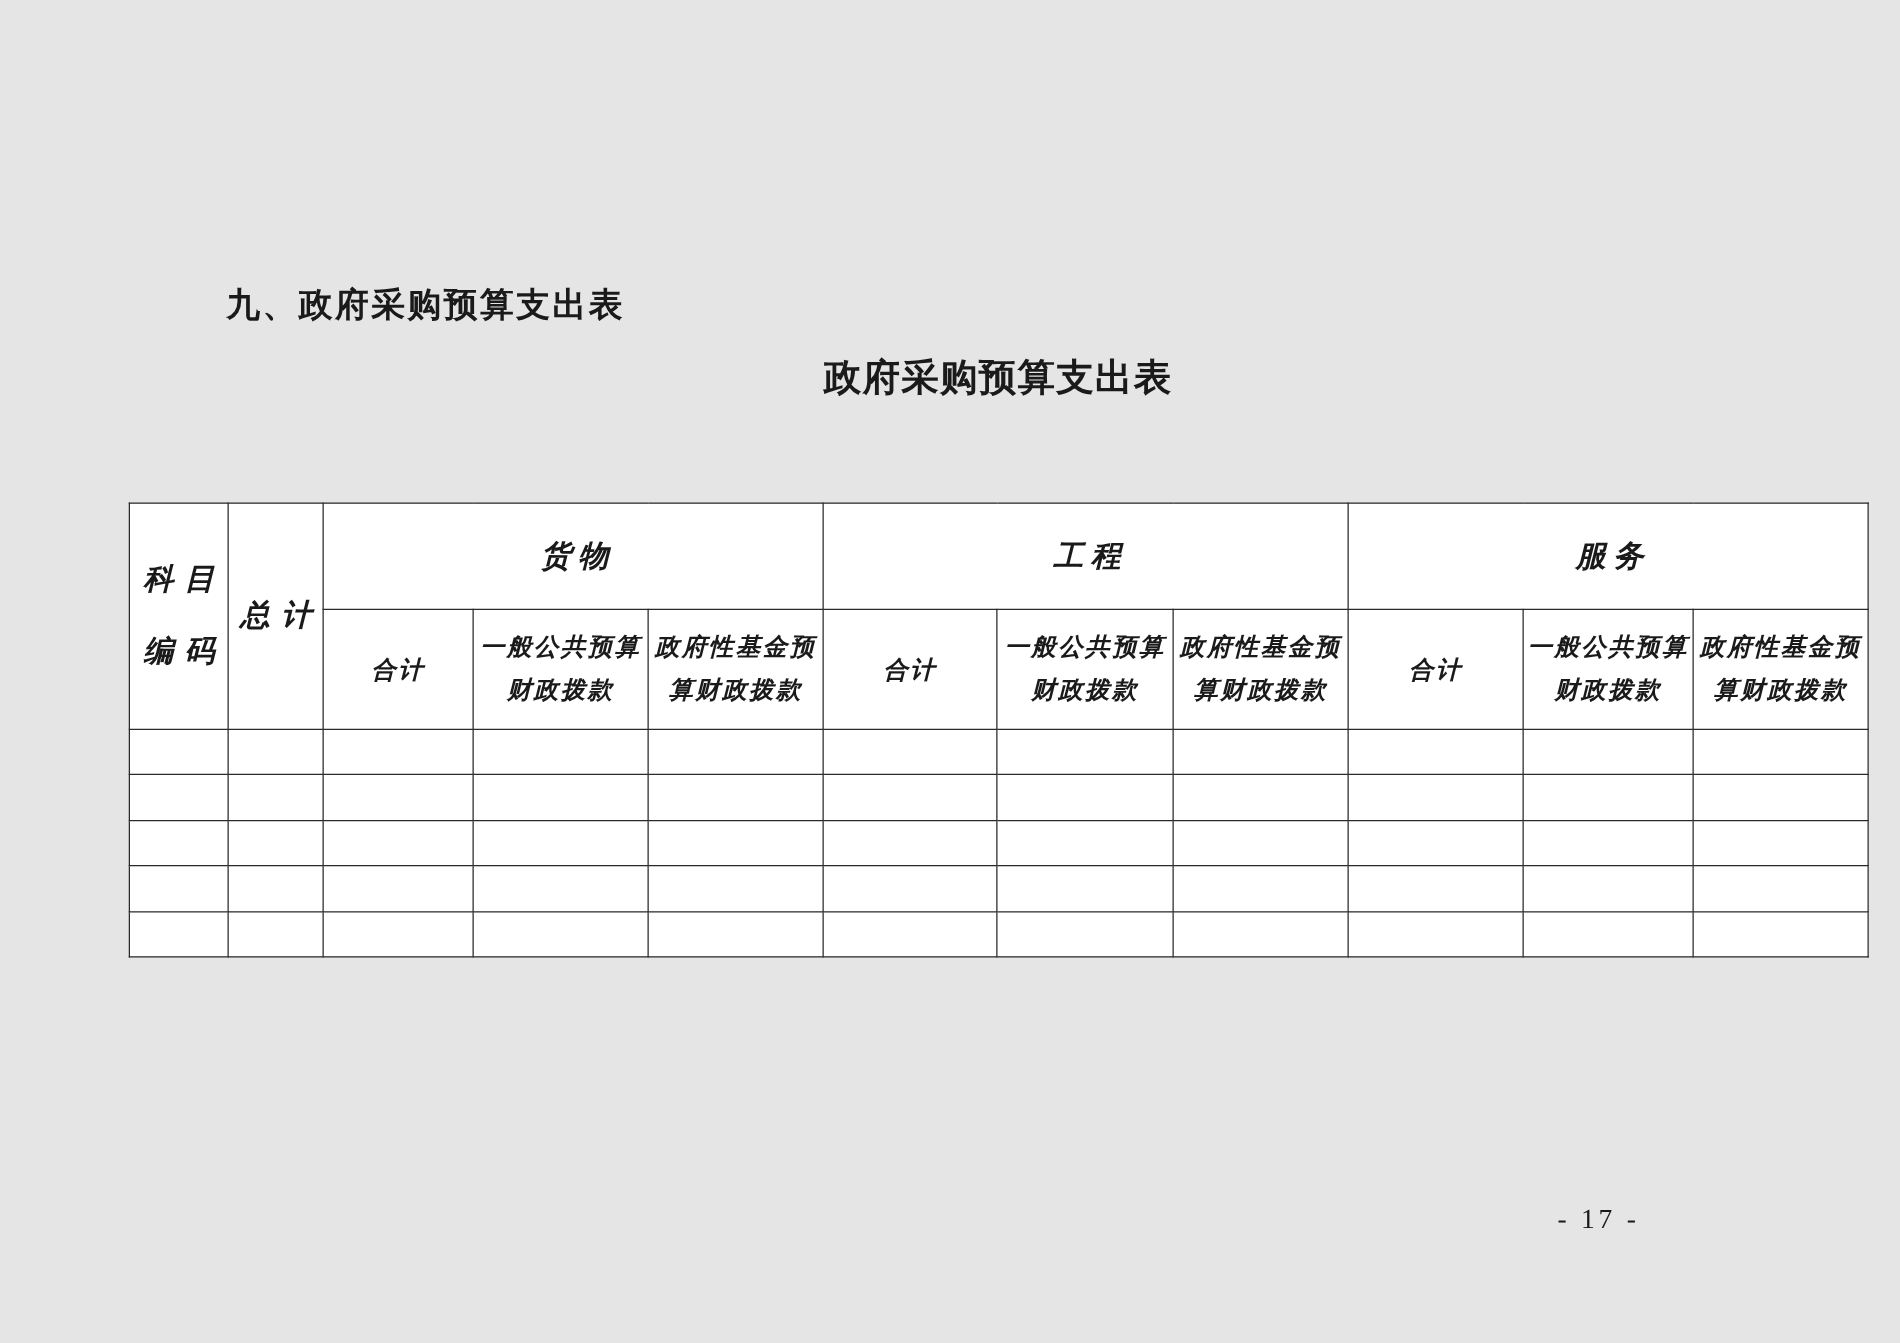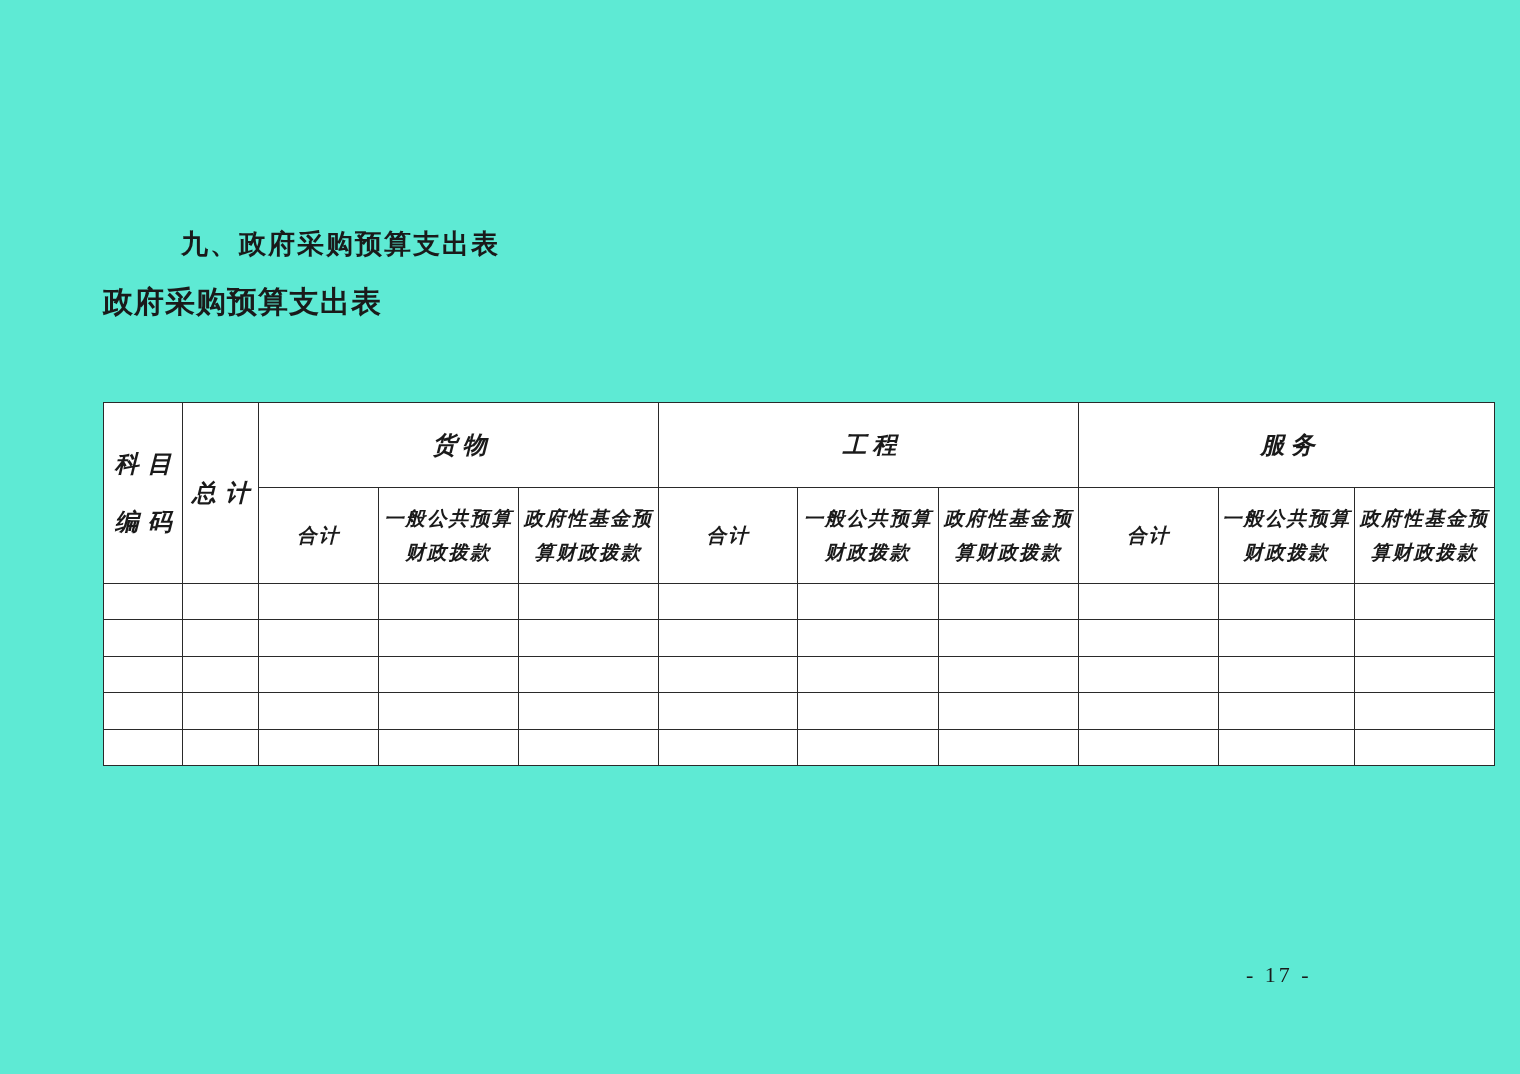--- a/index.html
+++ b/index.html
@@ -4,41 +4,41 @@
 <style>
   html, body {
     margin: 0;
     padding: 0;
     background: #ffffff;
   }
   .page {
     position: relative;
     width: 1520px;
     height: 1074px;
-    background: #5eead4;
+    background: #e5e5e5;
     color: #1a1a1a;
     font-family: "Liberation Serif", serif;
     overflow: hidden;
   }
   .section-heading {
     position: absolute;
     left: 181px;
     top: 226px;
     font-family: "Liberation Sans", sans-serif;
     font-weight: bold;
     font-size: 27px;
     letter-spacing: 2px;
     white-space: nowrap;
   }
   .table-title {
     position: absolute;
     left: 103px;
     top: 282px;
     width: 1391px;
-    text-align: left;
+    text-align: center;
     font-family: "Liberation Serif", serif;
     font-weight: bold;
     font-size: 30px;
     letter-spacing: 1px;
     white-space: nowrap;
   }
   .unit-label {
     position: absolute;
     left: 103px;
     top: 341px;

